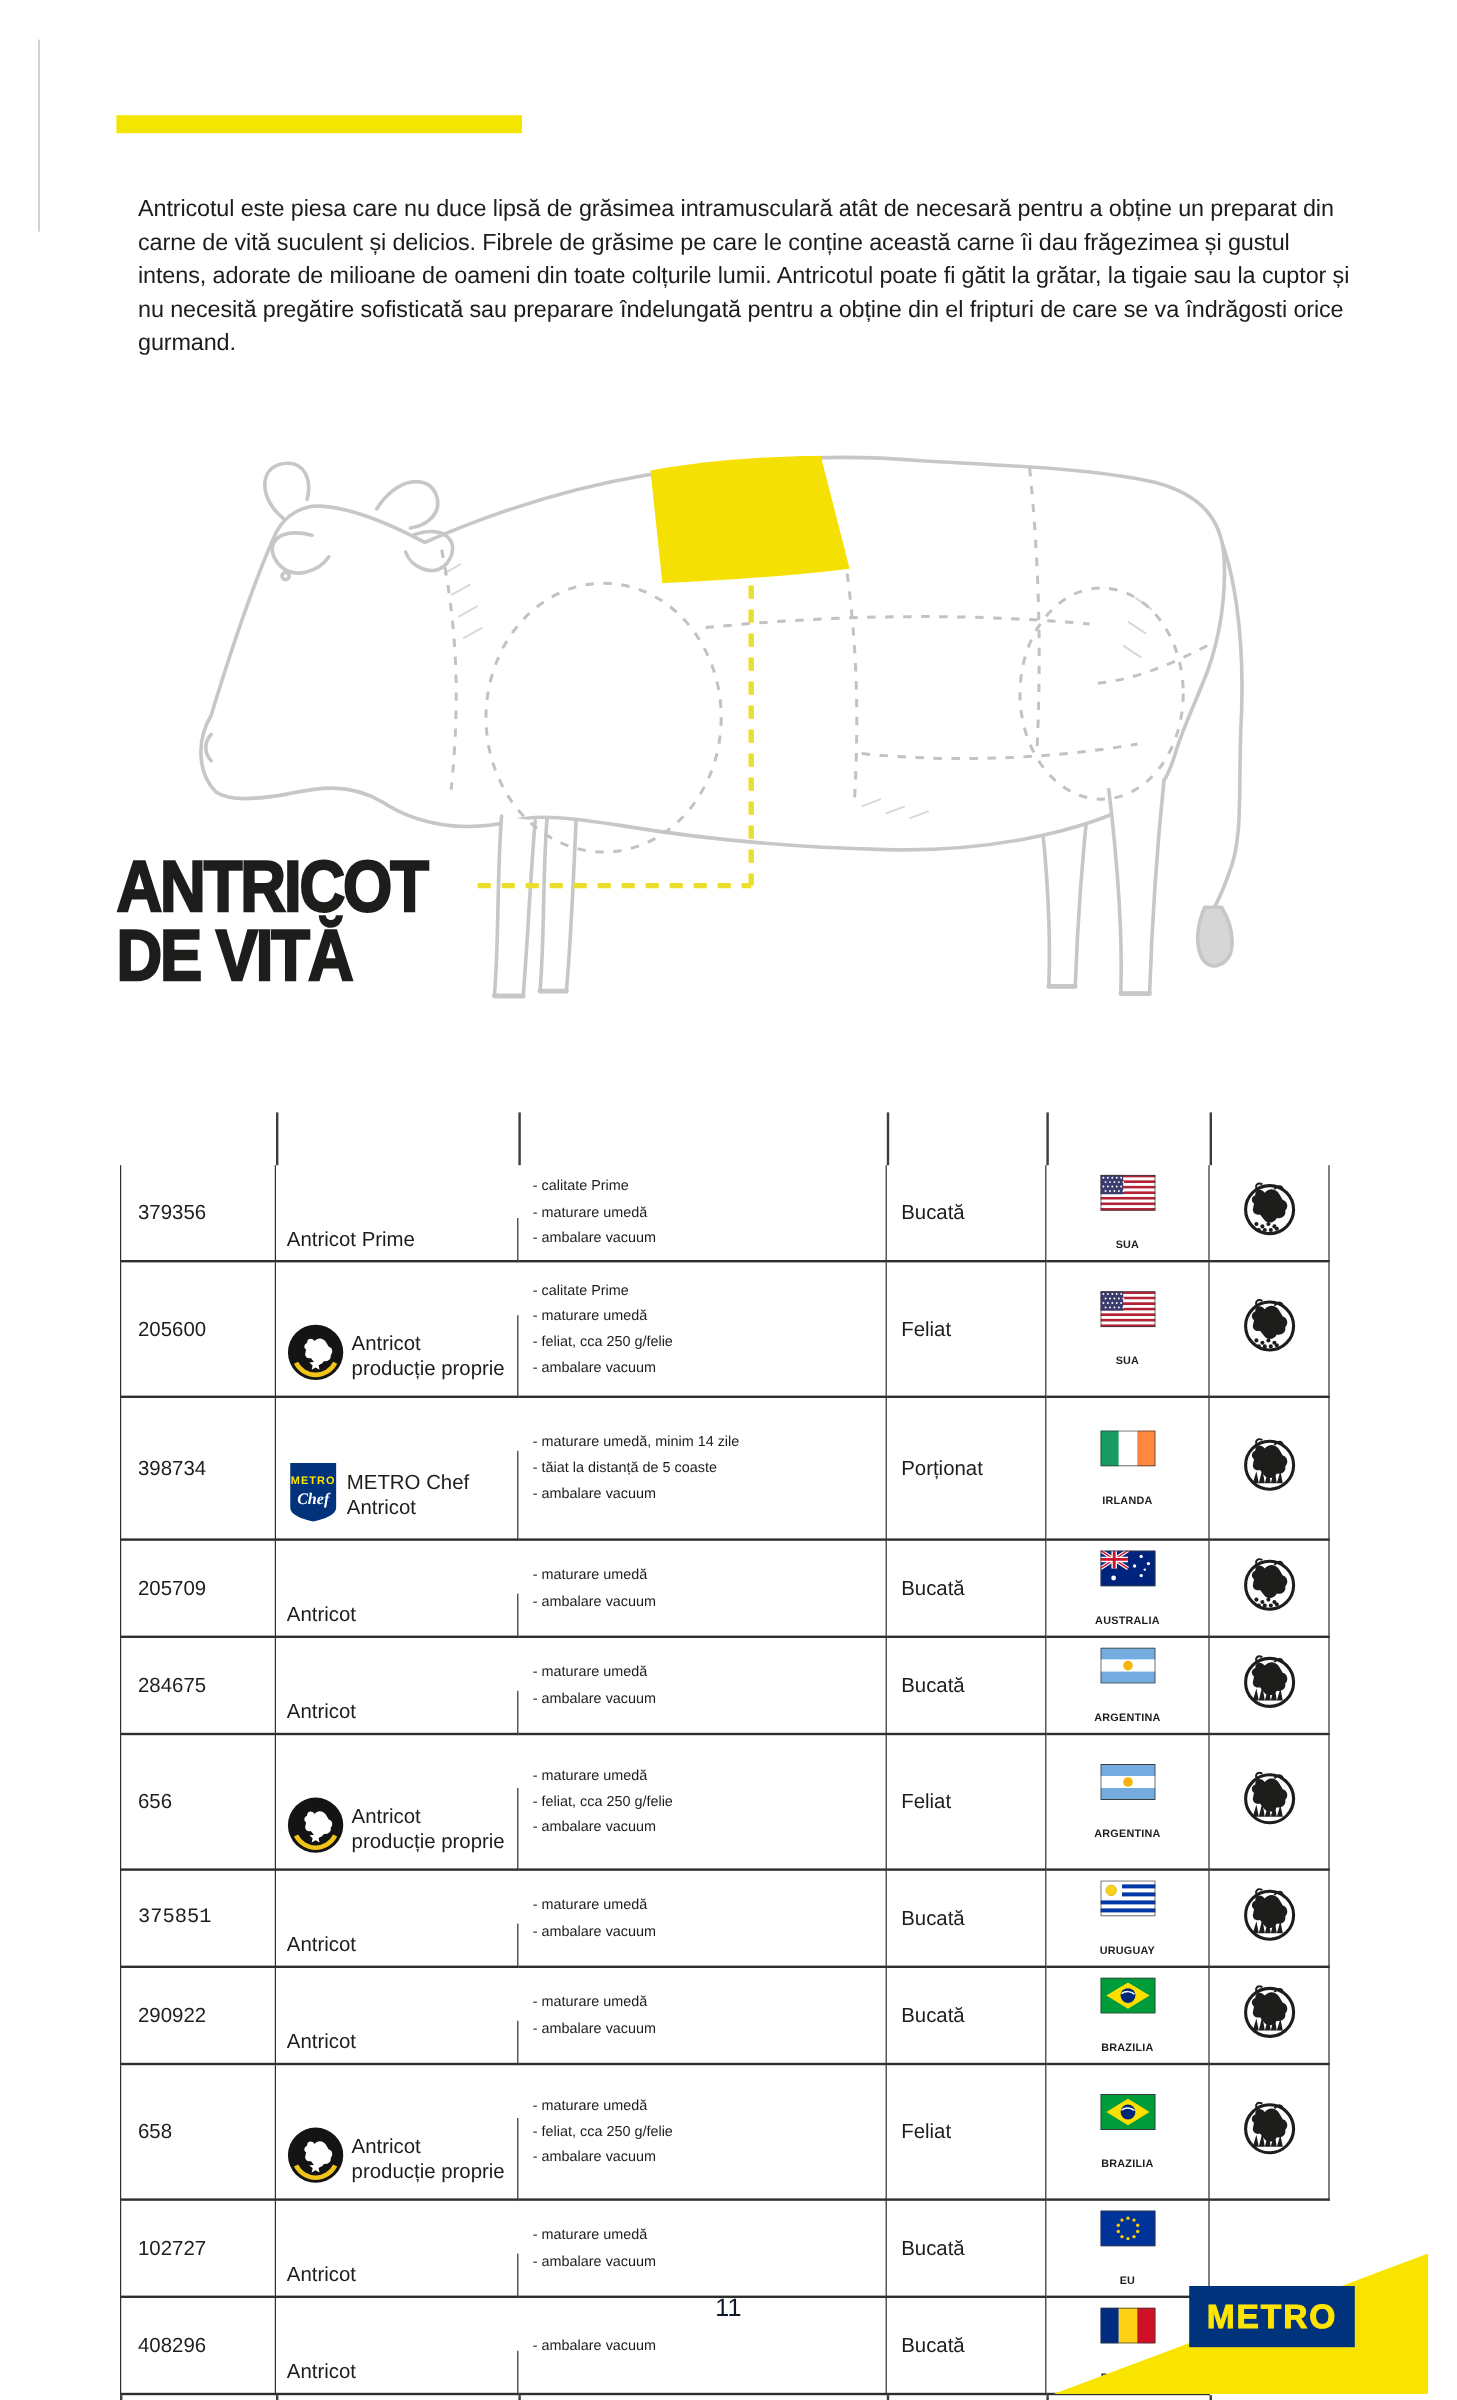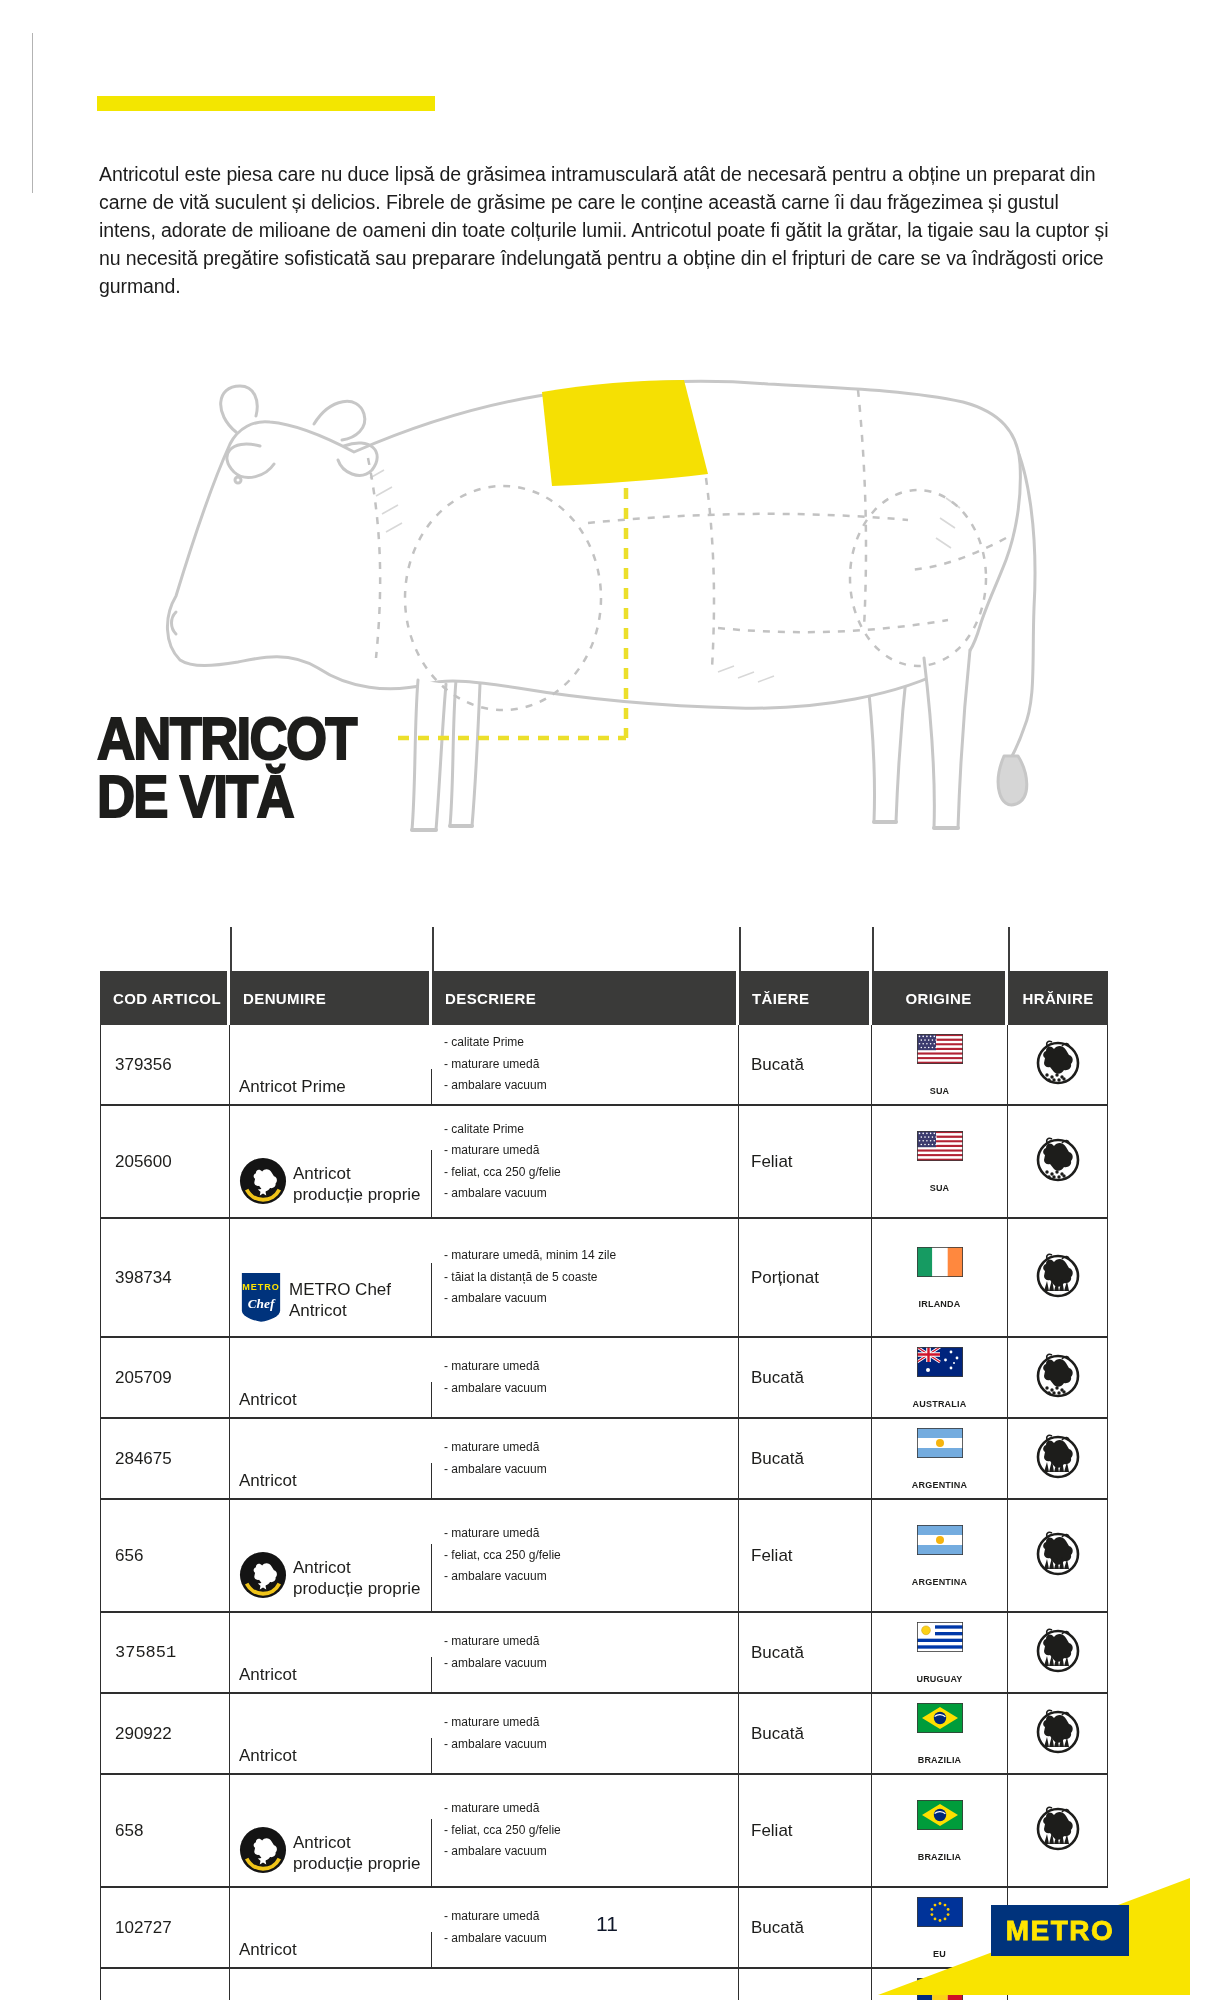--- a/index.html
+++ b/index.html
@@ -2,21 +2,21 @@
 <html><head>
 <meta charset="utf-8">
 <style>
   html,body{margin:0;padding:0;background:#ffffff;}
   body{font-family:"Liberation Sans","DejaVu Sans",sans-serif;color:#1d1d1b;}
   #page{position:relative;width:1214px;height:2000px;background:#fff;overflow:hidden;}
 
   .crop-mark{position:absolute;left:32px;top:33px;width:1px;height:160px;background:#b3b3b3;}
   .accent-bar{position:absolute;left:97px;top:96px;width:338px;height:15px;background:#f3e600;}
 
-  .intro{position:absolute;left:99px;top:140px;width:1018px;font-size:19.5px;line-height:28px;letter-spacing:-0.1px;color:#1c1c1c;}
+  .intro{position:absolute;left:115px;top:140px;width:1018px;font-size:19.5px;line-height:28px;letter-spacing:-0.1px;color:#1c1c1c;}
 
   .fig{position:absolute;left:118px;top:328px;width:980px;height:525px;}
 
   .page-title{position:absolute;left:97px;top:710px;font-weight:700;font-size:60px;line-height:58px;letter-spacing:-2px;color:#1d1d1b;transform:scaleX(0.88);transform-origin:left top;-webkit-text-stroke:2px #1d1d1b;}
 
   
   .tbl{position:absolute;left:100px;top:971px;width:1008px;}
   .tick{position:absolute;top:-44px;width:1.5px;height:44px;background:#3d3d3d;}
   .stub{position:absolute;bottom:-30px;width:1.5px;height:30px;background:#3d3d3d;}
   .tr{display:grid;grid-template-columns:130px 202px 307px 133px 136px 100px;}
@@ -126,28 +126,20 @@
     <div>ANTRICOT</div>
     <div>DE VITĂ</div>
   </div>
 
   <div class="tbl" id="tbl">
       <div class="tick" style="left: 130px;"></div>
       <div class="tick" style="left: 332px;"></div>
       <div class="tick" style="left: 639px;"></div>
       <div class="tick" style="left: 772px;"></div>
       <div class="tick" style="left: 908px;"></div>
-      <div class="tr head">
-        <div class="th">COD ARTICOL</div>
-        <div class="th">DENUMIRE</div>
-        <div class="th">DESCRIERE</div>
-        <div class="th">TĂIERE</div>
-        <div class="th ctr">ORIGINE</div>
-        <div class="th ctr">HRĂNIRE</div>
-      </div>
       <div class="tr">
         <div class="td first" style="min-height: 80px; text-align: center;">379356</div>
         <div class="td name">
           <div>Antricot Prime</div>
         </div>
         <div class="td desc">
           <div>- calitate Prime</div>
           <div>- maturare umedă</div>
           <div>- ambalare vacuum</div>
         </div>

